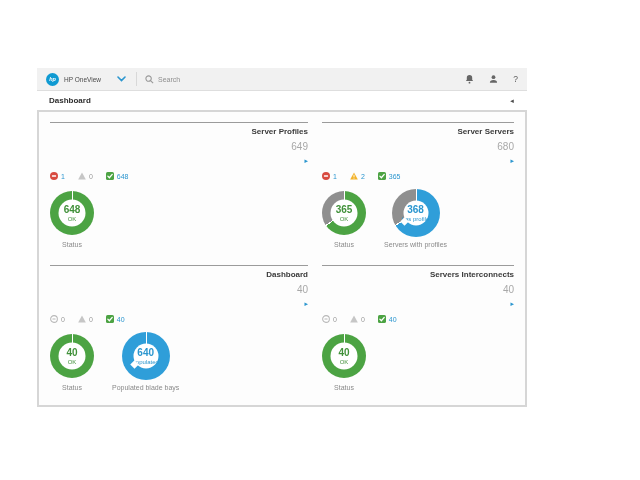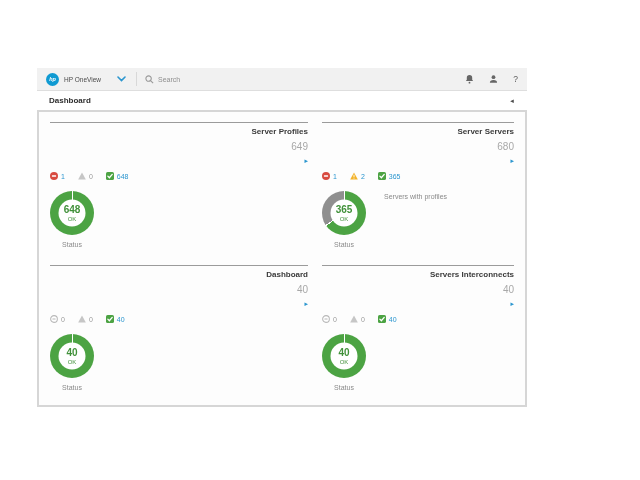--- a/index.html
+++ b/index.html
@@ -174,20 +174,29 @@
               <div class="donut" style="background: conic-gradient(rgb(255, 255, 255) 0deg, rgb(255, 255, 255) 3deg, rgb(76, 163, 67) 3deg, rgb(76, 163, 67) 234deg, rgb(255, 255, 255) 234deg, rgb(255, 255, 255) 237deg, rgb(143, 143, 143) 237deg, rgb(143, 143, 143) 360deg);">
             <div class="hole">
               <span class="num c-green">365</span>
               <span class="sub c-green">OK</span>
             </div>
           </div>
             </div>
           <div class="caption">Status</div>
         </div>
         <div class="chart">
+          <div class="dwrap">
+              <div class="donut lg" style="background: conic-gradient(rgb(255, 255, 255) 0deg, rgb(255, 255, 255) 3deg, rgb(47, 158, 217) 3deg, rgb(47, 158, 217) 237.6deg, rgb(255, 255, 255) 237.6deg, rgb(255, 255, 255) 240.6deg, rgb(143, 143, 143) 240.6deg, rgb(143, 143, 143) 360deg);">
+            <div class="hole">
+              <span class="tail"></span>
+              <span class="num c-blue">368</span>
+              <span class="sub c-blue">has profile</span>
+            </div>
+          </div>
+            </div>
           <div class="caption">Servers with profiles</div>
         </div>
       </div>
     </div>
 
     <div class="panel">
       <div class="phead">
         <span class="ptitle">Dashboard</span>
         <span class="pcount">40</span>
         <span class="parrow">▸</span>
@@ -219,20 +228,32 @@
           <div class="dwrap">
               <div class="donut" style="background: conic-gradient(rgb(255, 255, 255) 0deg, rgb(255, 255, 255) 3deg, rgb(76, 163, 67) 3deg, rgb(76, 163, 67) 360deg);">
             <div class="hole">
               <span class="num c-green">40</span>
               <span class="sub c-green">OK</span>
             </div>
           </div>
             </div>
           <div class="caption">Status</div>
         </div>
+        <div class="chart">
+          <div class="dwrap">
+              <div class="donut lg" style="background: conic-gradient(rgb(255, 255, 255) 0deg, rgb(255, 255, 255) 3deg, rgb(47, 158, 217) 3deg, rgb(47, 158, 217) 360deg);">
+            <div class="hole">
+              <span class="tail"></span>
+              <span class="num c-blue">640</span>
+              <span class="sub c-blue">populated</span>
+            </div>
+          </div>
+            </div>
+          <div class="caption">Populated blade bays</div>
+        </div>
       </div>
     </div>
 
     <div class="panel">
       <div class="phead">
         <span class="ptitle">Servers Interconnects</span>
         <span class="pcount">40</span>
         <span class="parrow">▸</span>
       </div>
       <div class="statusrow">

